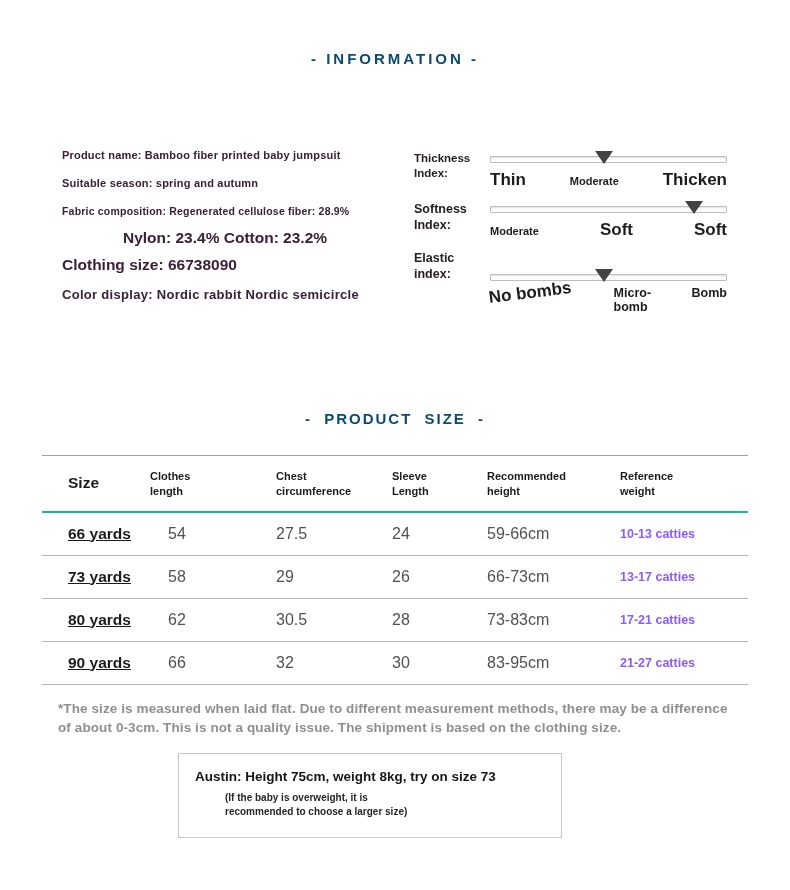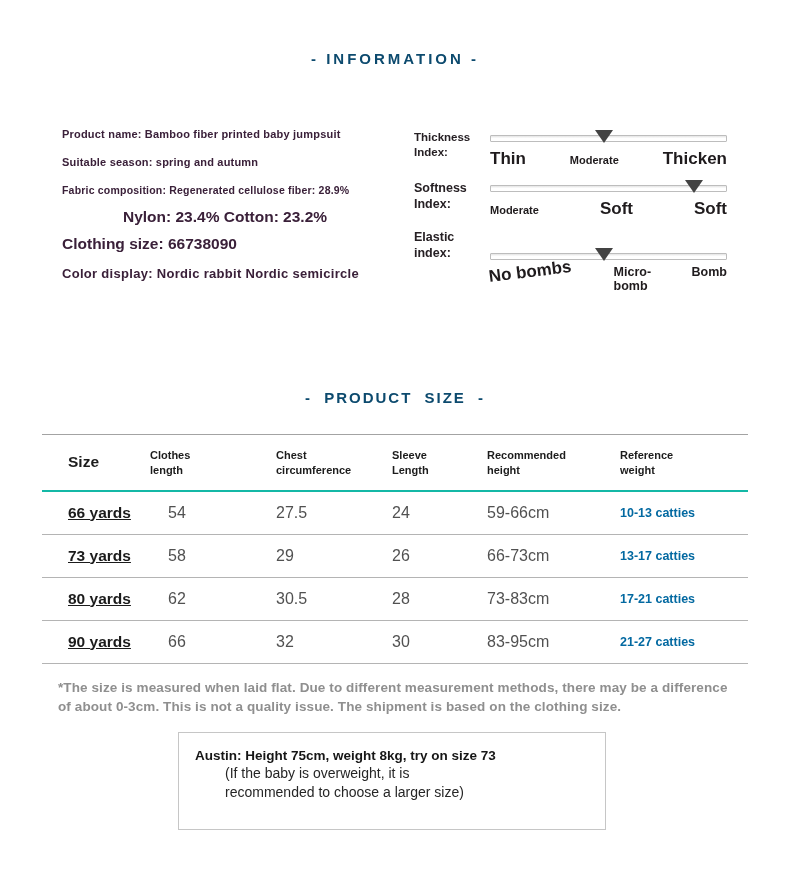--- a/index.html
+++ b/index.html
@@ -17,21 +17,21 @@
     font-weight: bold;
     letter-spacing: 3px;
     color: #0c4a6e;
   }
   .title-information { padding-top: 50px; }
   .title-product-size { margin-top: 84px; letter-spacing: 2px; word-spacing: 6px; }
 
   
   .info-row {
     display: flex;
-    margin-top: 61px;
+    margin-top: 82px;
     padding-left: 62px;
     padding-right: 40px;
   }
   .info-left { width: 326px; color: #3a2039; }
   .info-left p { font-weight: bold; }
   .il-small { font-size: 11px; margin-bottom: 16px; letter-spacing: 0.2px; }
   .il-small3 { font-size: 10.5px; margin-bottom: 12px; }
   .il-big1 { font-size: 15.5px; text-align: center; margin-bottom: 9px; }
   .il-big2 { font-size: 15.5px; margin-bottom: 13px; }
   .il-med  { font-size: 13px; letter-spacing: 0.3px; }
@@ -104,52 +104,52 @@
   .size-table td { padding: 12px 0; vertical-align: middle; }
   .size-table td.c-size {
     text-align: left; padding-left: 26px;
     font-size: 15.5px; font-weight: bold; color: #1b1b1b; text-decoration: underline;
   }
   .size-table td.c-val {
     text-align: left; font-size: 16px; color: #515151;
     font-family: "Liberation Sans", sans-serif;
   }
   .size-table td.c-weight {
-    text-align: left; font-size: 12.5px; font-weight: bold; color: #0369a1;
+    text-align: left; font-size: 12.5px; font-weight: bold; color: #8b5cf6;
   }
   
   .col-1 { width: 108px; } .col-2 { width: 126px; } .col-3 { width: 116px; }
   .col-4 { width: 95px; }  .col-5 { width: 133px; } .col-6 { width: 128px; }
   .size-table td.pad-val { padding-left: 18px; }
 
   
   .footnote {
     margin: 14px 46px 0 58px;
     font-size: 13.5px;
     font-weight: bold;
     color: #8f8f8f;
     line-height: 1.45;
     letter-spacing: 0.1px;
   }
 
   
   .fit-box {
     margin-left: 178px;
     margin-top: 15px;
-    width: 428px;
+    width: 384px;
     border: 1px solid #c6c6c6;
     background: #ffffff;
-    padding: 15px 16px 26px 16px;
+    padding: 15px 16px 18px 16px;
   }
   .fit-title { font-size: 13.5px; font-weight: bold; color: #161616; }
   .fit-sub {
-    margin-top: 1px;
+    margin-top: 7px;
     margin-left: 30px;
-    font-size: 14px;
-    font-weight: normal;
+    font-size: 10px;
+    font-weight: bold;
     color: #262626;
     white-space: pre-line;
     line-height: 1.4;
   }
 </style>
 </head>
 <body>
 
 <h2 class="section-title title-information">-  INFORMATION -</h2>
 

